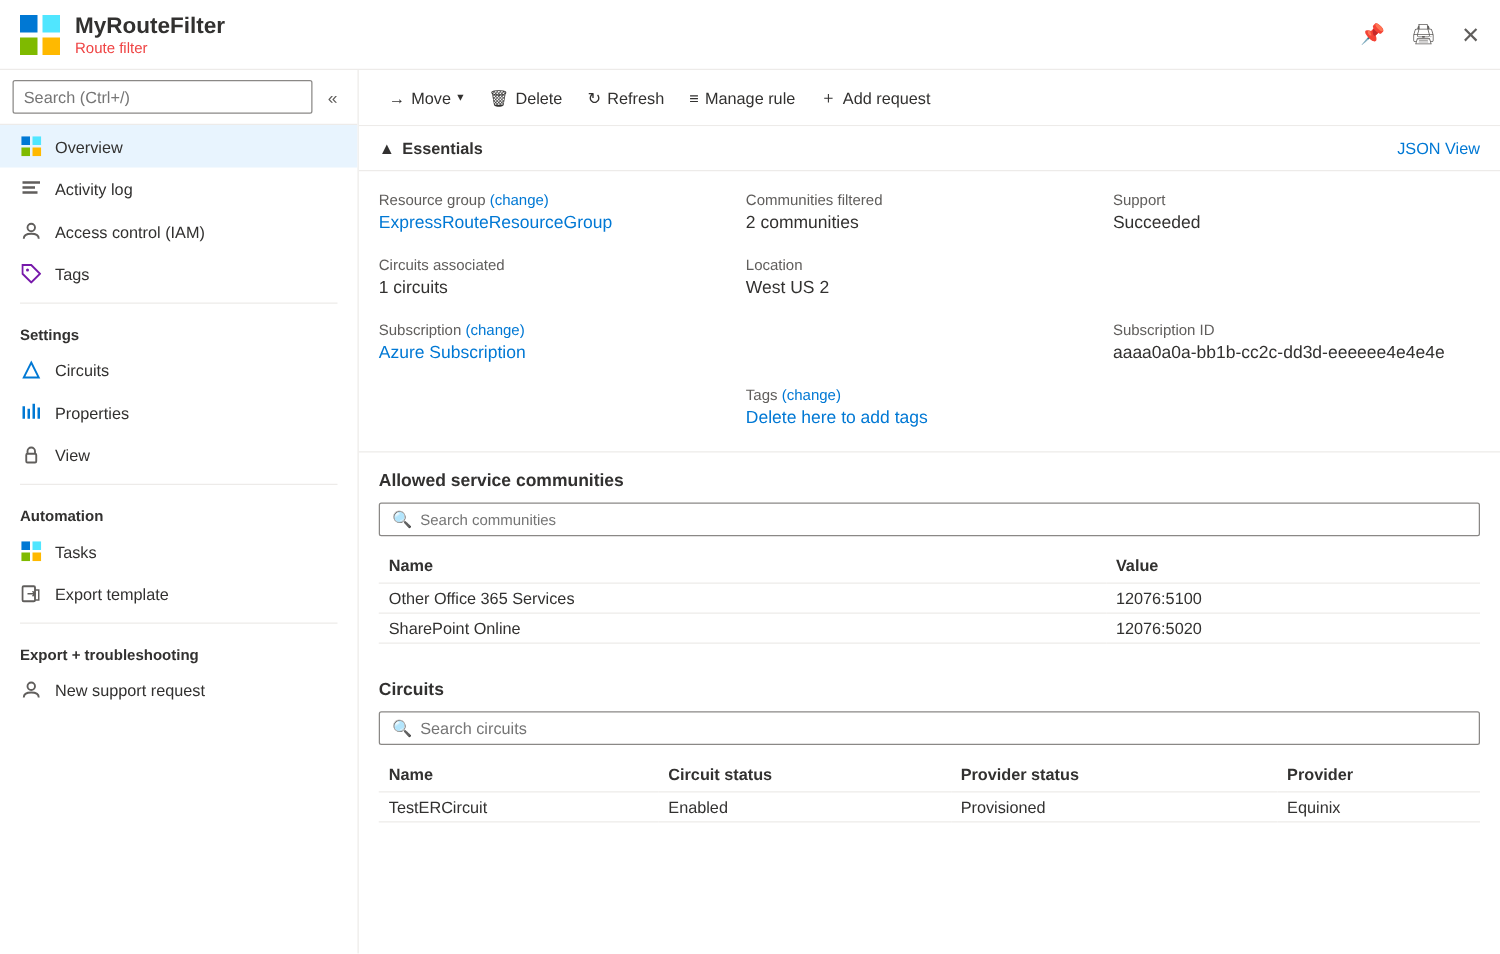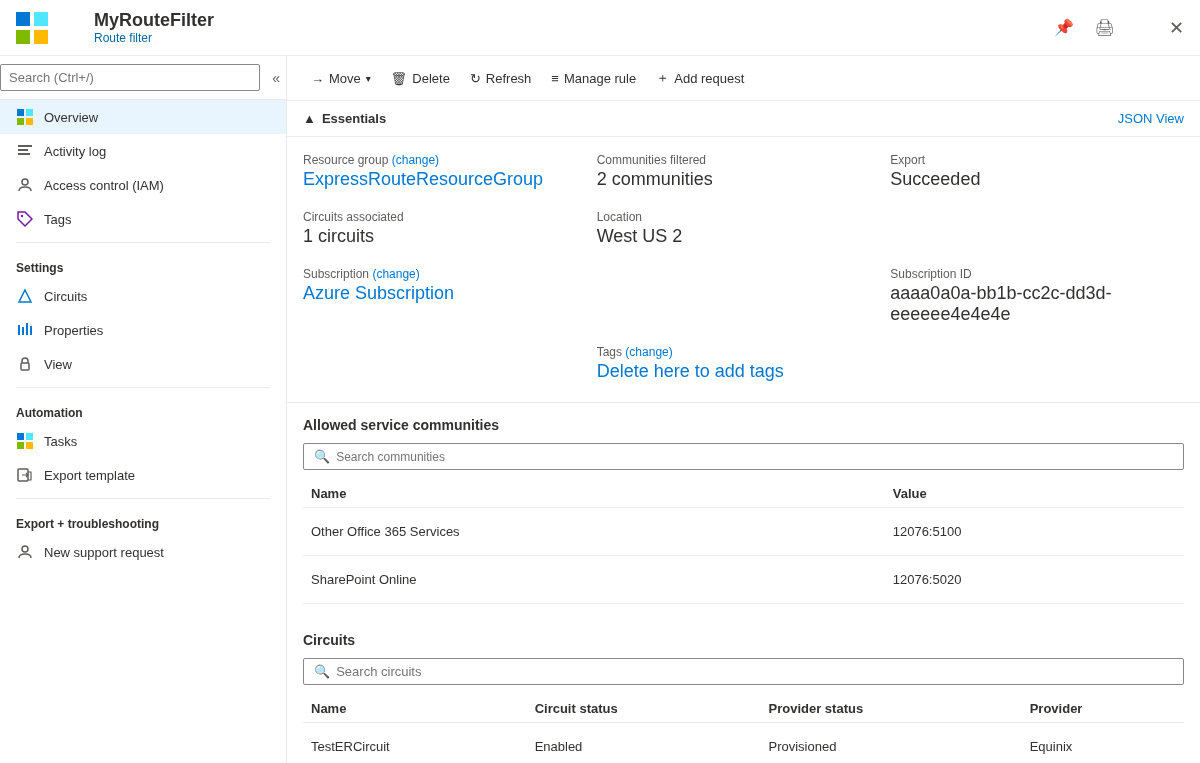--- a/index.html
+++ b/index.html
@@ -1,33 +1,33 @@
 <!DOCTYPE html>
 <html><head>
   <meta charset="utf-8">
   <style>
     * { box-sizing: border-box; margin: 0; padding: 0; }
     body { font-family: 'Segoe UI', Arial, sans-serif; font-size: 13px; color: #323130; background: #fff; display: flex; flex-direction: column; height: 763px; overflow: hidden; }
 
     
-    .header { display: flex; align-items: center; padding: 10px 16px; border-bottom: 1px solid #edebe9; background: #fff; gap: 34px; }
+    .header { display: flex; align-items: center; padding: 10px 16px; border-bottom: 1px solid #edebe9; background: #fff; }
     .header-icon { width: 32px; height: 32px; margin-right: 12px; flex-shrink: 0; }
     .header-title-group { flex: 1; }
     .header-title { font-size: 18px; font-weight: 600; color: #323130; }
-    .header-subtitle { font-size: 12px; color: #0369a1; }
+    .header-subtitle { font-size: 12px; color: #ef4444; }
     .header-actions { display: flex; gap: 12px; align-items: center; }
     .header-action-btn { background: none; border: none; cursor: pointer; color: #605e5c; font-size: 16px; padding: 4px; }
     .close-btn { background: none; border: none; cursor: pointer; font-size: 18px; color: #605e5c; margin-left: 16px; }
 
     
     .main { display: flex; flex: 1; overflow: hidden; }
 
     
     .sidebar { width: 287px; border-right: 1px solid #edebe9; background: #fff; display: flex; flex-direction: column; flex-shrink: 0; overflow-y: auto; }
-    .search-bar { padding: 8px 0; border-bottom: 1px solid #edebe9; display: flex; align-items: center; }
+    .search-bar { padding: 8px 10px; border-bottom: 1px solid #edebe9; display: flex; align-items: center; }
     .search-input { flex: 1; border: 1px solid #8a8886; border-radius: 2px; padding: 5px 8px; font-size: 13px; color: #323130; }
     .collapse-btn { background: none; border: none; cursor: pointer; color: #605e5c; font-size: 14px; margin-left: 6px; padding: 2px 6px; }
 
     .nav-item { display: flex; align-items: center; padding: 8px 16px; cursor: pointer; gap: 10px; color: #323130; font-size: 13px; }
     .nav-item.active { background: #e8f4fe; }
     .nav-icon { width: 18px; height: 18px; display: flex; align-items: center; justify-content: center; flex-shrink: 0; }
 
     .section-label { padding: 12px 16px 4px 16px; font-size: 12px; font-weight: 600; color: #323130; }
     .section-divider { border: none; border-top: 1px solid #edebe9; margin: 6px 16px; }
 
@@ -39,32 +39,32 @@
     .toolbar-btn { display: flex; align-items: center; gap: 5px; background: none; border: none; cursor: pointer; font-size: 13px; color: #323130; padding: 5px 8px; border-radius: 2px; }
 
     
     .essentials-header { display: flex; justify-content: space-between; align-items: center; padding: 10px 16px; border-bottom: 1px solid #edebe9; background: #fff; }
     .essentials-title { font-size: 13px; font-weight: 600; display: flex; align-items: center; gap: 6px; }
     .json-view-link { color: #0078d4; text-decoration: none; font-size: 13px; cursor: pointer; }
 
     .essentials-grid { display: grid; grid-template-columns: 1fr 1fr 1fr; padding: 12px 16px; gap: 8px 0; border-bottom: 1px solid #edebe9; }
     .essentials-item { padding: 4px 0 8px 0; }
     .essentials-label { font-size: 12px; color: #605e5c; margin-bottom: 2px; }
-    .essentials-value { font-size: 18px; color: #323130; }
+    .essentials-value { font-size: 14px; color: #323130; }
     .essentials-link { color: #0078d4; text-decoration: none; cursor: pointer; }
 
     
     .section { padding: 14px 16px; }
     .section-title { font-size: 14px; font-weight: 600; margin-bottom: 10px; }
     .search-box { border: 1px solid #8a8886; border-radius: 2px; padding: 5px 10px; width: 100%; font-size: 13px; display: flex; align-items: center; gap: 6px; margin-bottom: 10px; background: #fff; }
     .search-box input { border: none; outline: none; flex: 1; font-size: 13px; color: #323130; }
 
     .table { width: 100%; border-collapse: collapse; }
     .table th { text-align: left; font-size: 13px; font-weight: 600; color: #323130; padding: 6px 8px; border-bottom: 1px solid #edebe9; }
-    .table td { padding: 16px 8px; font-size: 13px; color: #323130; border-bottom: 1px solid #edebe9; }
+    .table td { padding: 4px 8px; font-size: 13px; color: #323130; border-bottom: 1px solid #edebe9; }
 
     
     .circuits-section { padding: 14px 16px 0 16px; }
   </style>
 </head>
 <body>
 
 <div class="header">
   <div class="header-icon">
     <svg width="32" height="32" viewBox="0 0 32 32">
@@ -256,21 +256,21 @@
           <a class="essentials-link">ExpressRouteResourceGroup</a>
         </div>
       </div>
 
       <div class="essentials-item">
         <div class="essentials-label">Communities filtered</div>
         <div class="essentials-value">2 communities</div>
       </div>
 
       <div class="essentials-item">
-        <div class="essentials-label">Export</div>
+        <div class="essentials-label">Support</div>
         <div class="essentials-value">Succeeded</div>
       </div>
       <div class="essentials-item">
         <div class="essentials-label">Circuits associated</div>
         <div class="essentials-value">1 circuits</div>
       </div>
 
       <div class="essentials-item">
         <div class="essentials-label">Location</div>
         <div class="essentials-value">West US 2</div>

